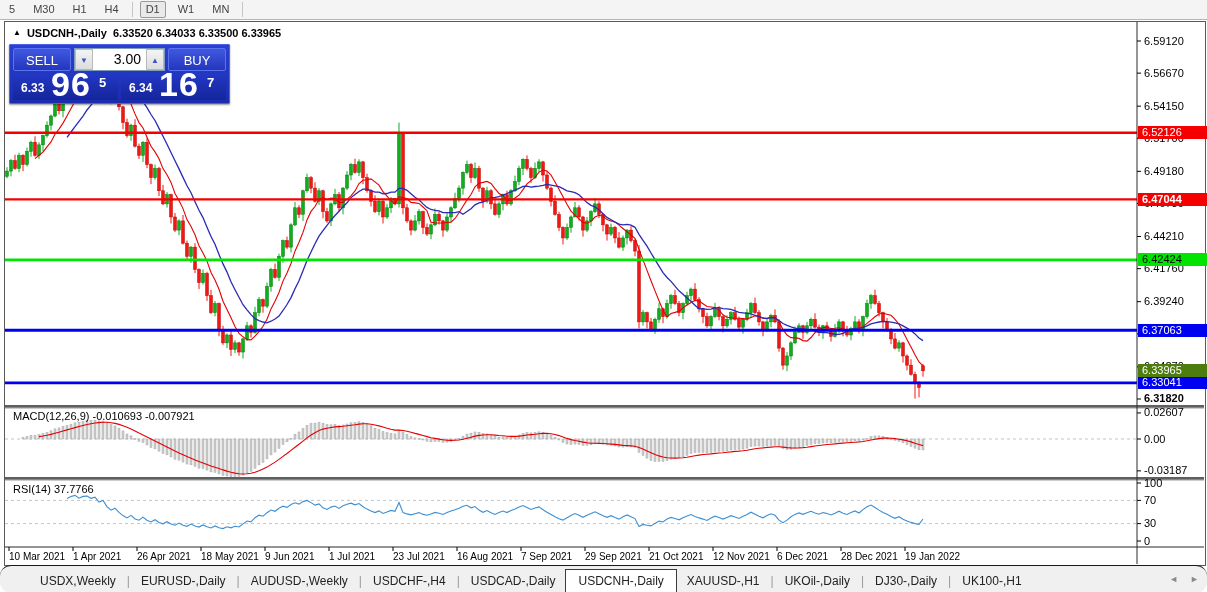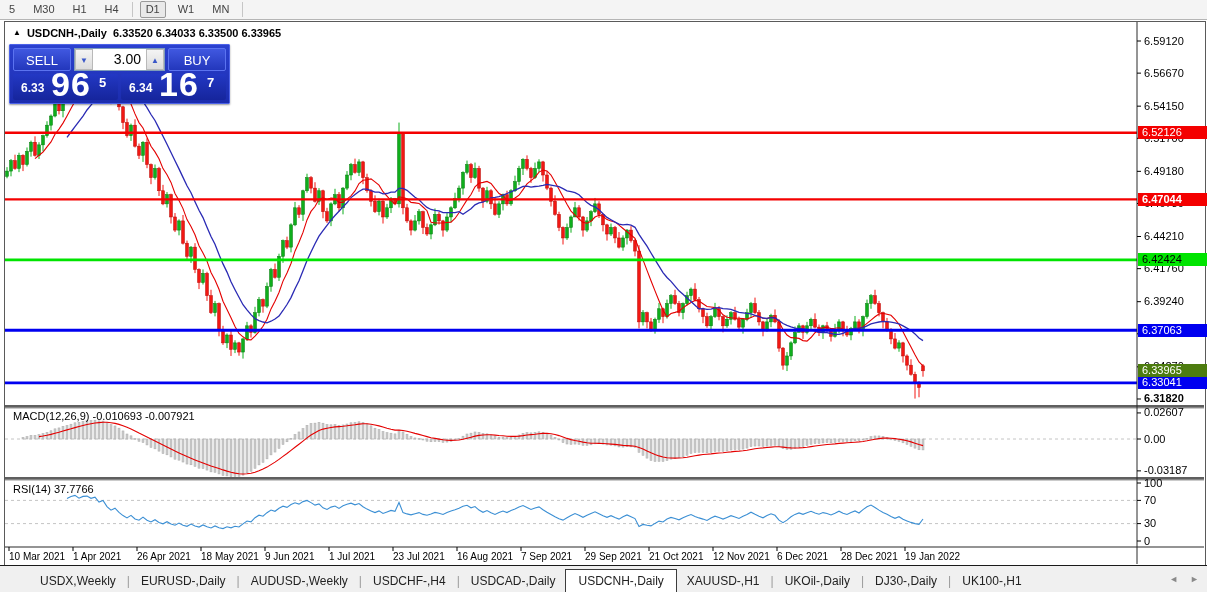--- a/index.html
+++ b/index.html
@@ -37,21 +37,21 @@
   .tw-sup{position:absolute;left:86px;top:1px;font-size:13px;font-weight:bold;}
   
   .panel-label{position:absolute;font-size:11px;color:#000;white-space:nowrap;}
   
   .tick-label{position:absolute;font-size:11px;color:#000;white-space:nowrap;}
   .hline-label{position:absolute;left:1133px;width:69px;height:13px;font-size:11px;line-height:13px;
     padding-left:4px;box-sizing:border-box;white-space:nowrap;}
   .date-label{position:absolute;top:529px;font-size:10px;color:#000;white-space:nowrap;}
   
   #tab-bar{position:absolute;left:0;top:565px;width:1207px;height:27px;background:#f0f0f0;
-    border-top:1px solid #1a1a1a;display:flex;align-items:flex-end;font-size:12px;color:#222;}
+    border-top:1px solid #1a1a1a;display:flex;align-items:flex-end;font-size:12px;color:#222;border-radius:11px;}
   #tab-strip{display:flex;align-items:flex-end;margin-left:30px;height:27px;}
   .tab{padding:4px 10px 5px 10px;cursor:pointer;white-space:nowrap;}
   .tab.active{background:#fff;border:1px solid #3c3c3c;border-bottom:1px solid #fff;
     font-weight:normal;margin-bottom:0;padding:4px 12px;}
   .tab-sep{color:#9a9a9a;padding:0 1px 5px 1px;}
   #tab-arrows{position:absolute;right:8px;top:8px;display:flex;gap:12px;color:#8a8a8a;font-size:9px;}
   .tab-arrow{cursor:pointer;}
 </style>
 </head>
 <body>

